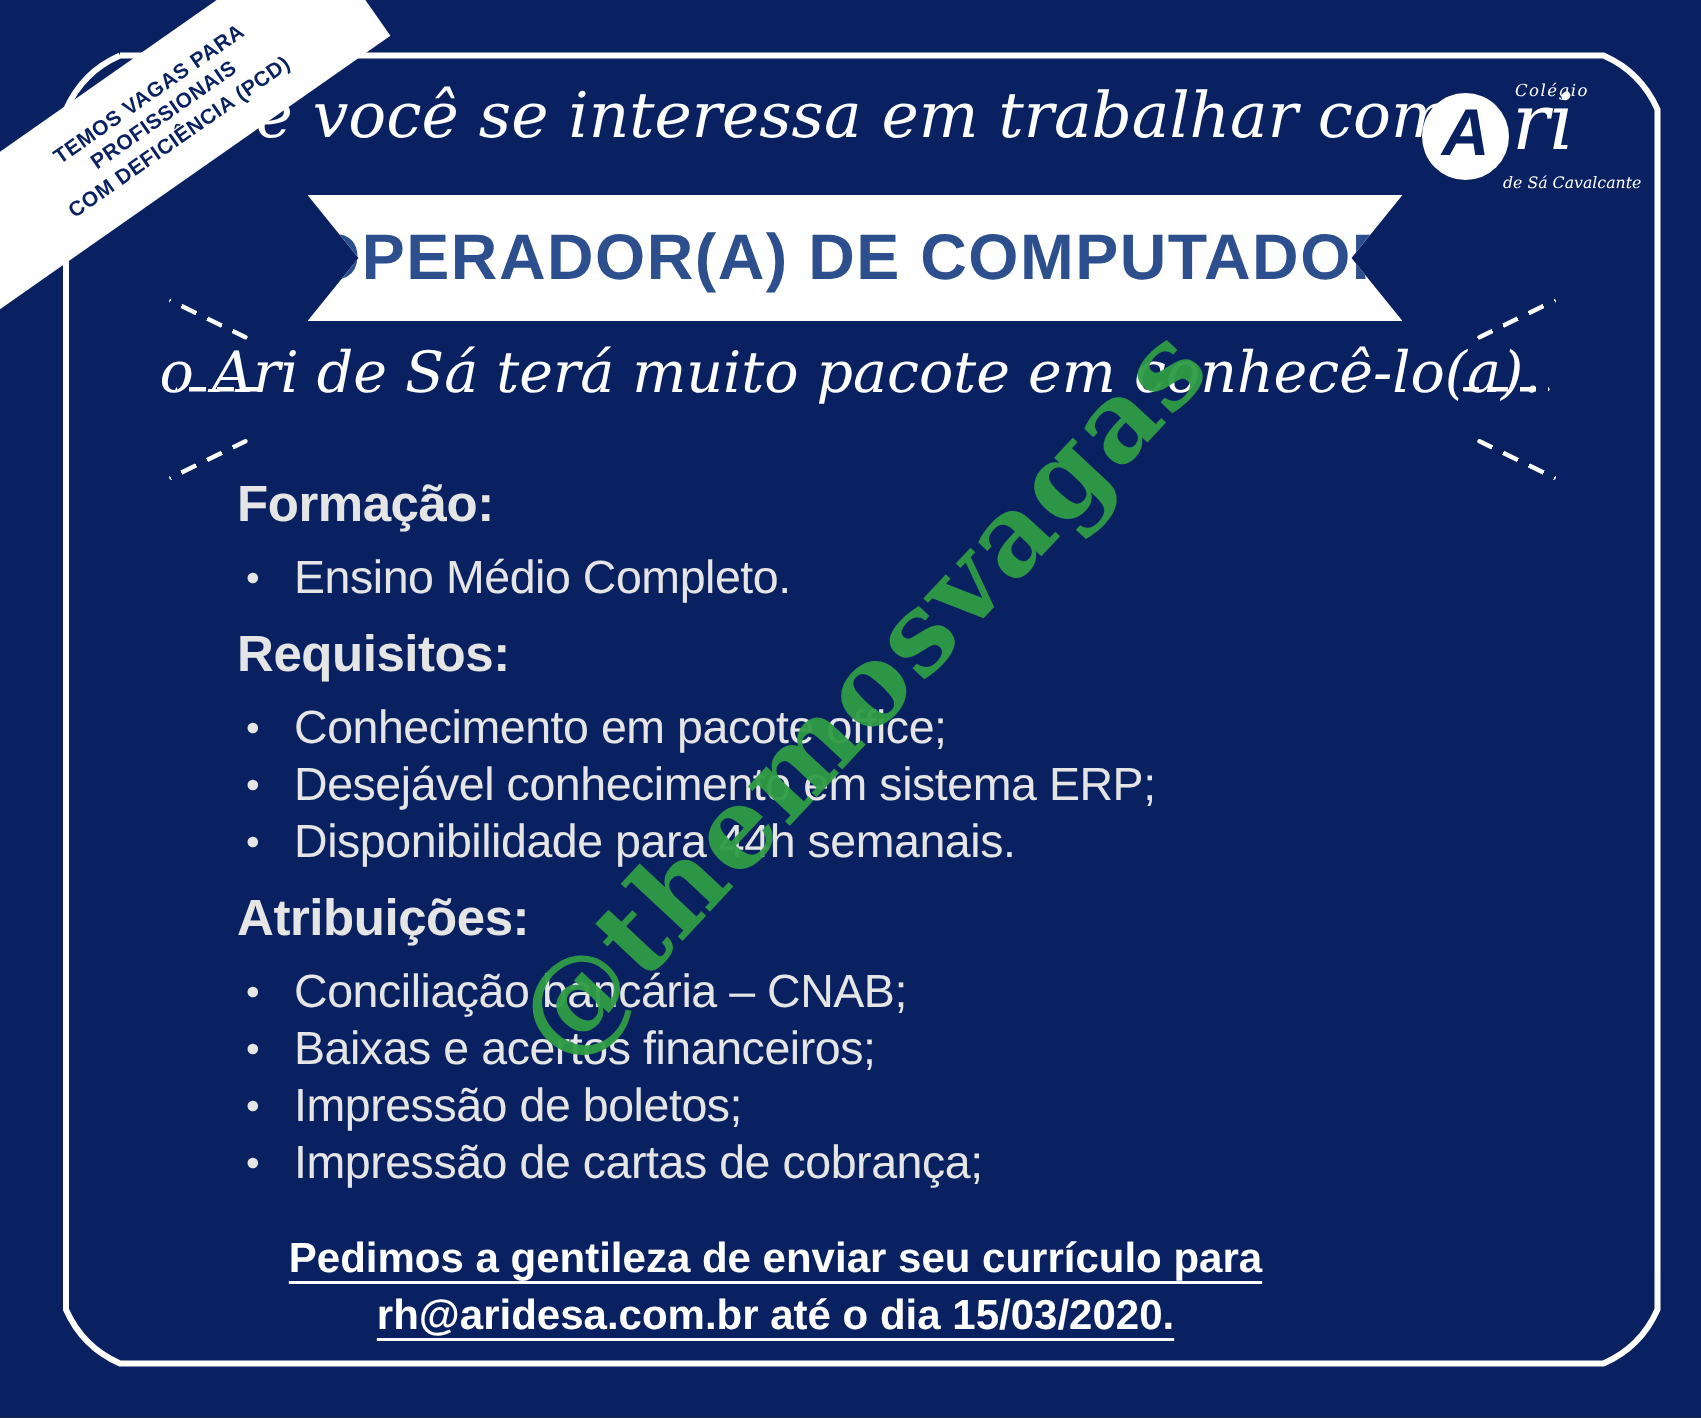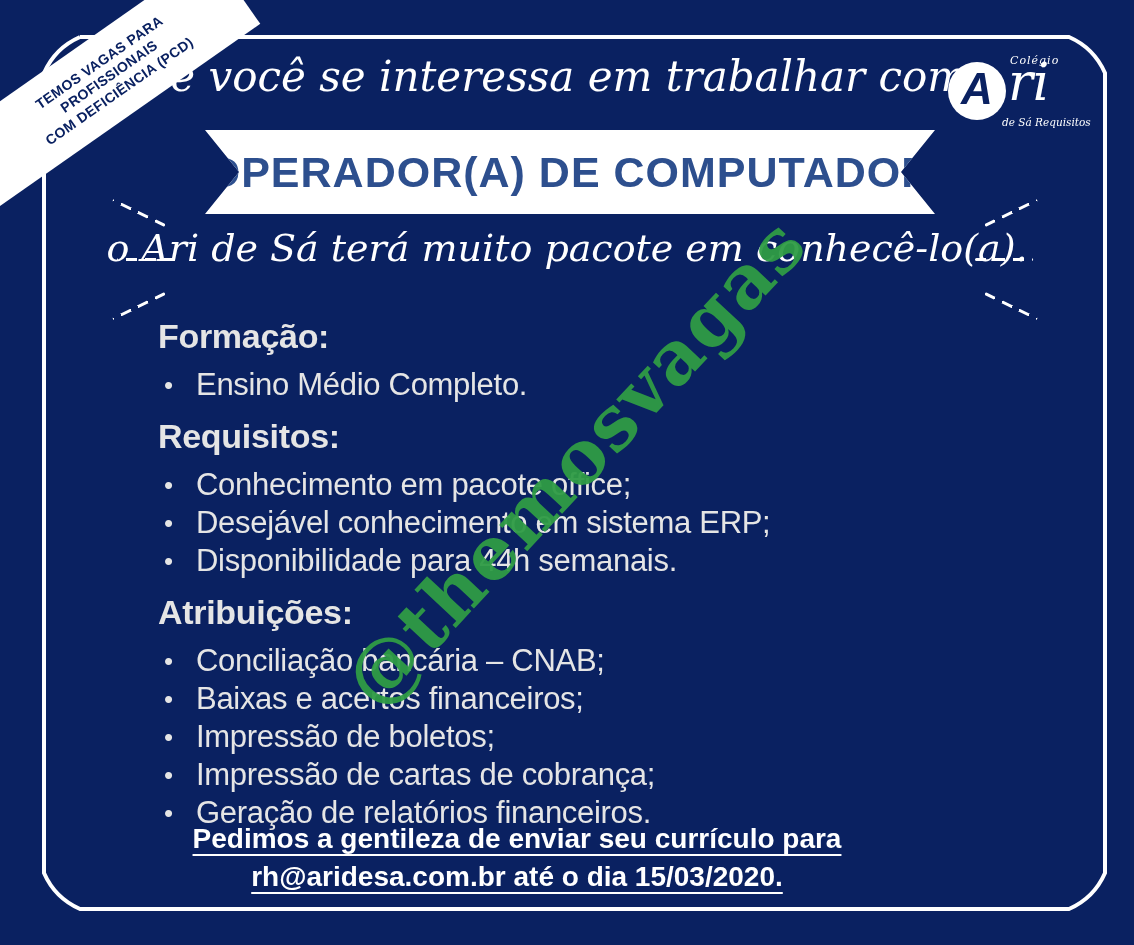--- a/index.html
+++ b/index.html
@@ -110,21 +110,21 @@
   </div>
 
   <div class="intro-script">Se você se interessa em trabalhar como</div>
 
   <div class="logo">
     <div class="logo-circle">
       <span class="logo-a">A</span>
     </div>
     <span class="logo-top">Colégio</span>
     <span class="logo-rest">ri</span>
-    <span class="logo-bottom">de Sá Requisitos</span>
+    <span class="logo-bottom">de Sá Cavalcante</span>
   </div>
 
   <div class="ribbon">
     <span class="job-title">OPERADOR(A) DE COMPUTADOR</span>
   </div>
 
   <div class="subtitle-script">o Ari de Sá terá muito pacote em conhecê-lo(a).</div>
 
   <div class="rays rays-left">
     <div class="ray ray-up"></div>
@@ -150,21 +150,20 @@
       <li>Desejável conhecimento em sistema ERP;</li>
       <li>Disponibilidade para 44h semanais.</li>
     </ul>
 
     <div class="section-heading sec-gap">Atribuições:</div>
     <ul class="section-list">
       <li>Conciliação bancária – CNAB;</li>
       <li>Baixas e acertos financeiros;</li>
       <li>Impressão de boletos;</li>
       <li>Impressão de cartas de cobrança;</li>
-      <li>Geração de relatórios financeiros.</li>
     </ul>
 
   </div>
 
   <div class="footer">
     <div class="line">Pedimos a gentileza de enviar seu currículo para</div>
     <div class="line">rh@aridesa.com.br até o dia 15/03/2020.</div>
   </div>
 
   <div class="watermark">@themosvagas</div>

